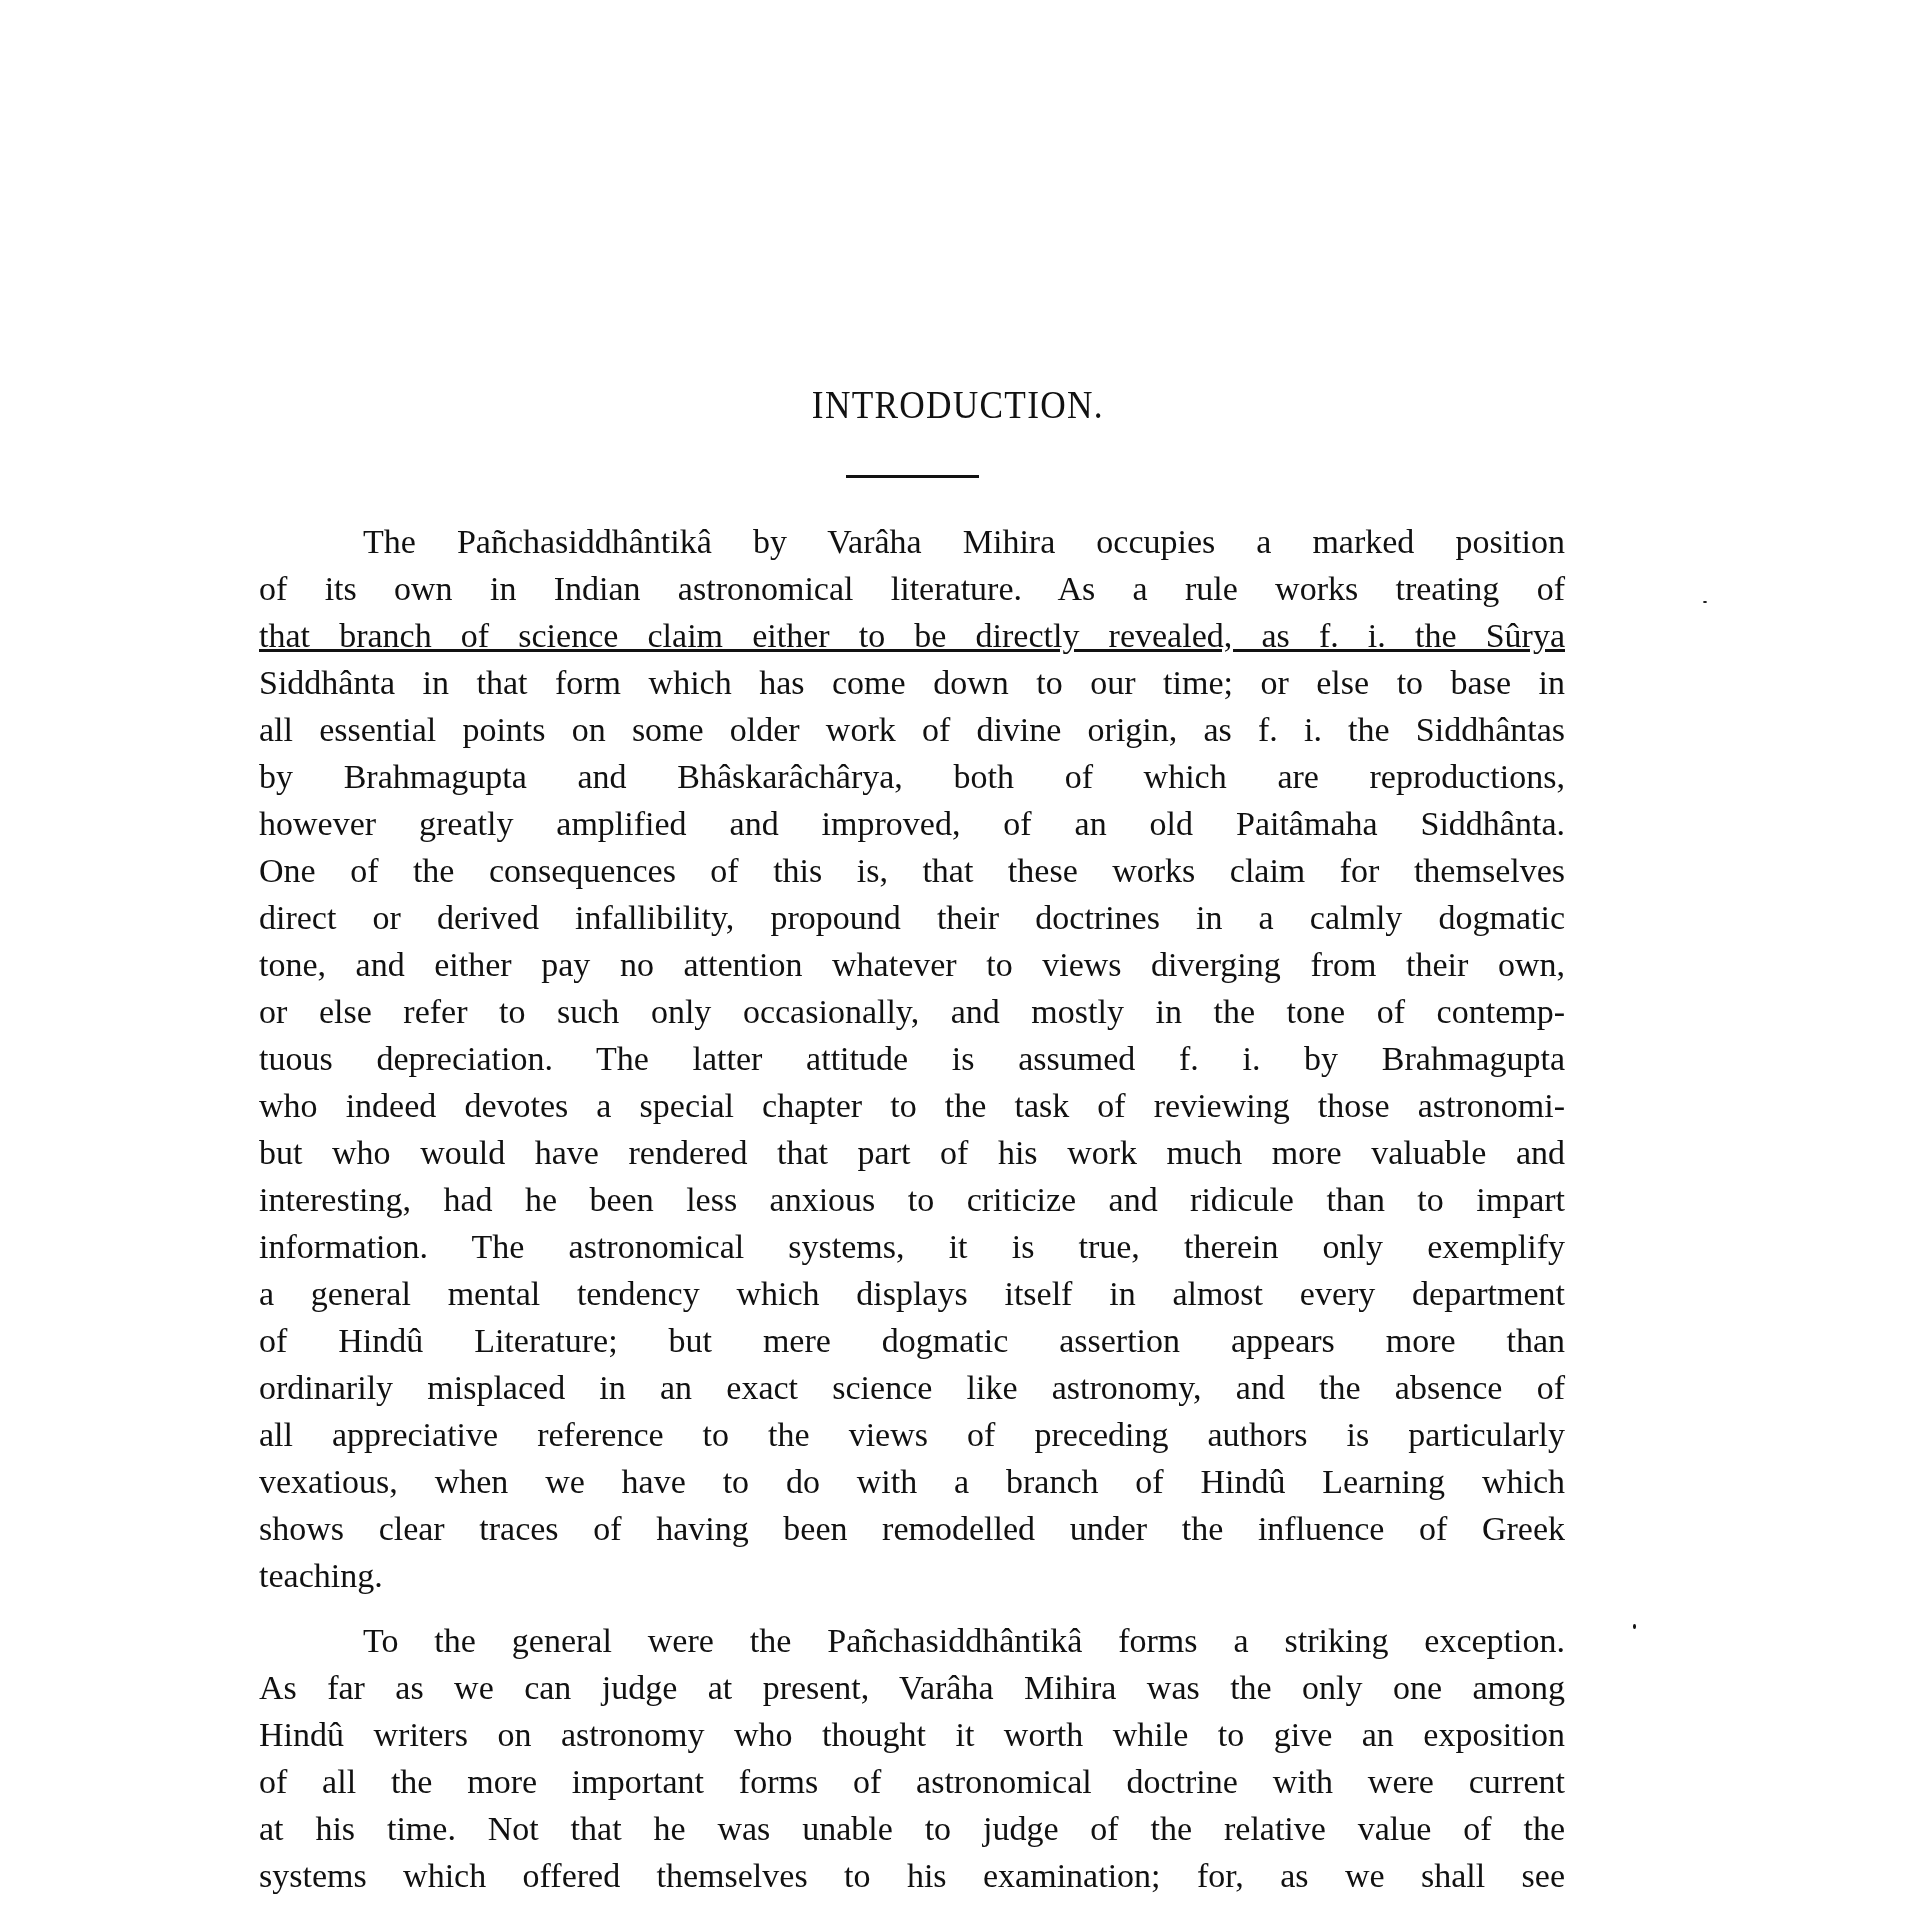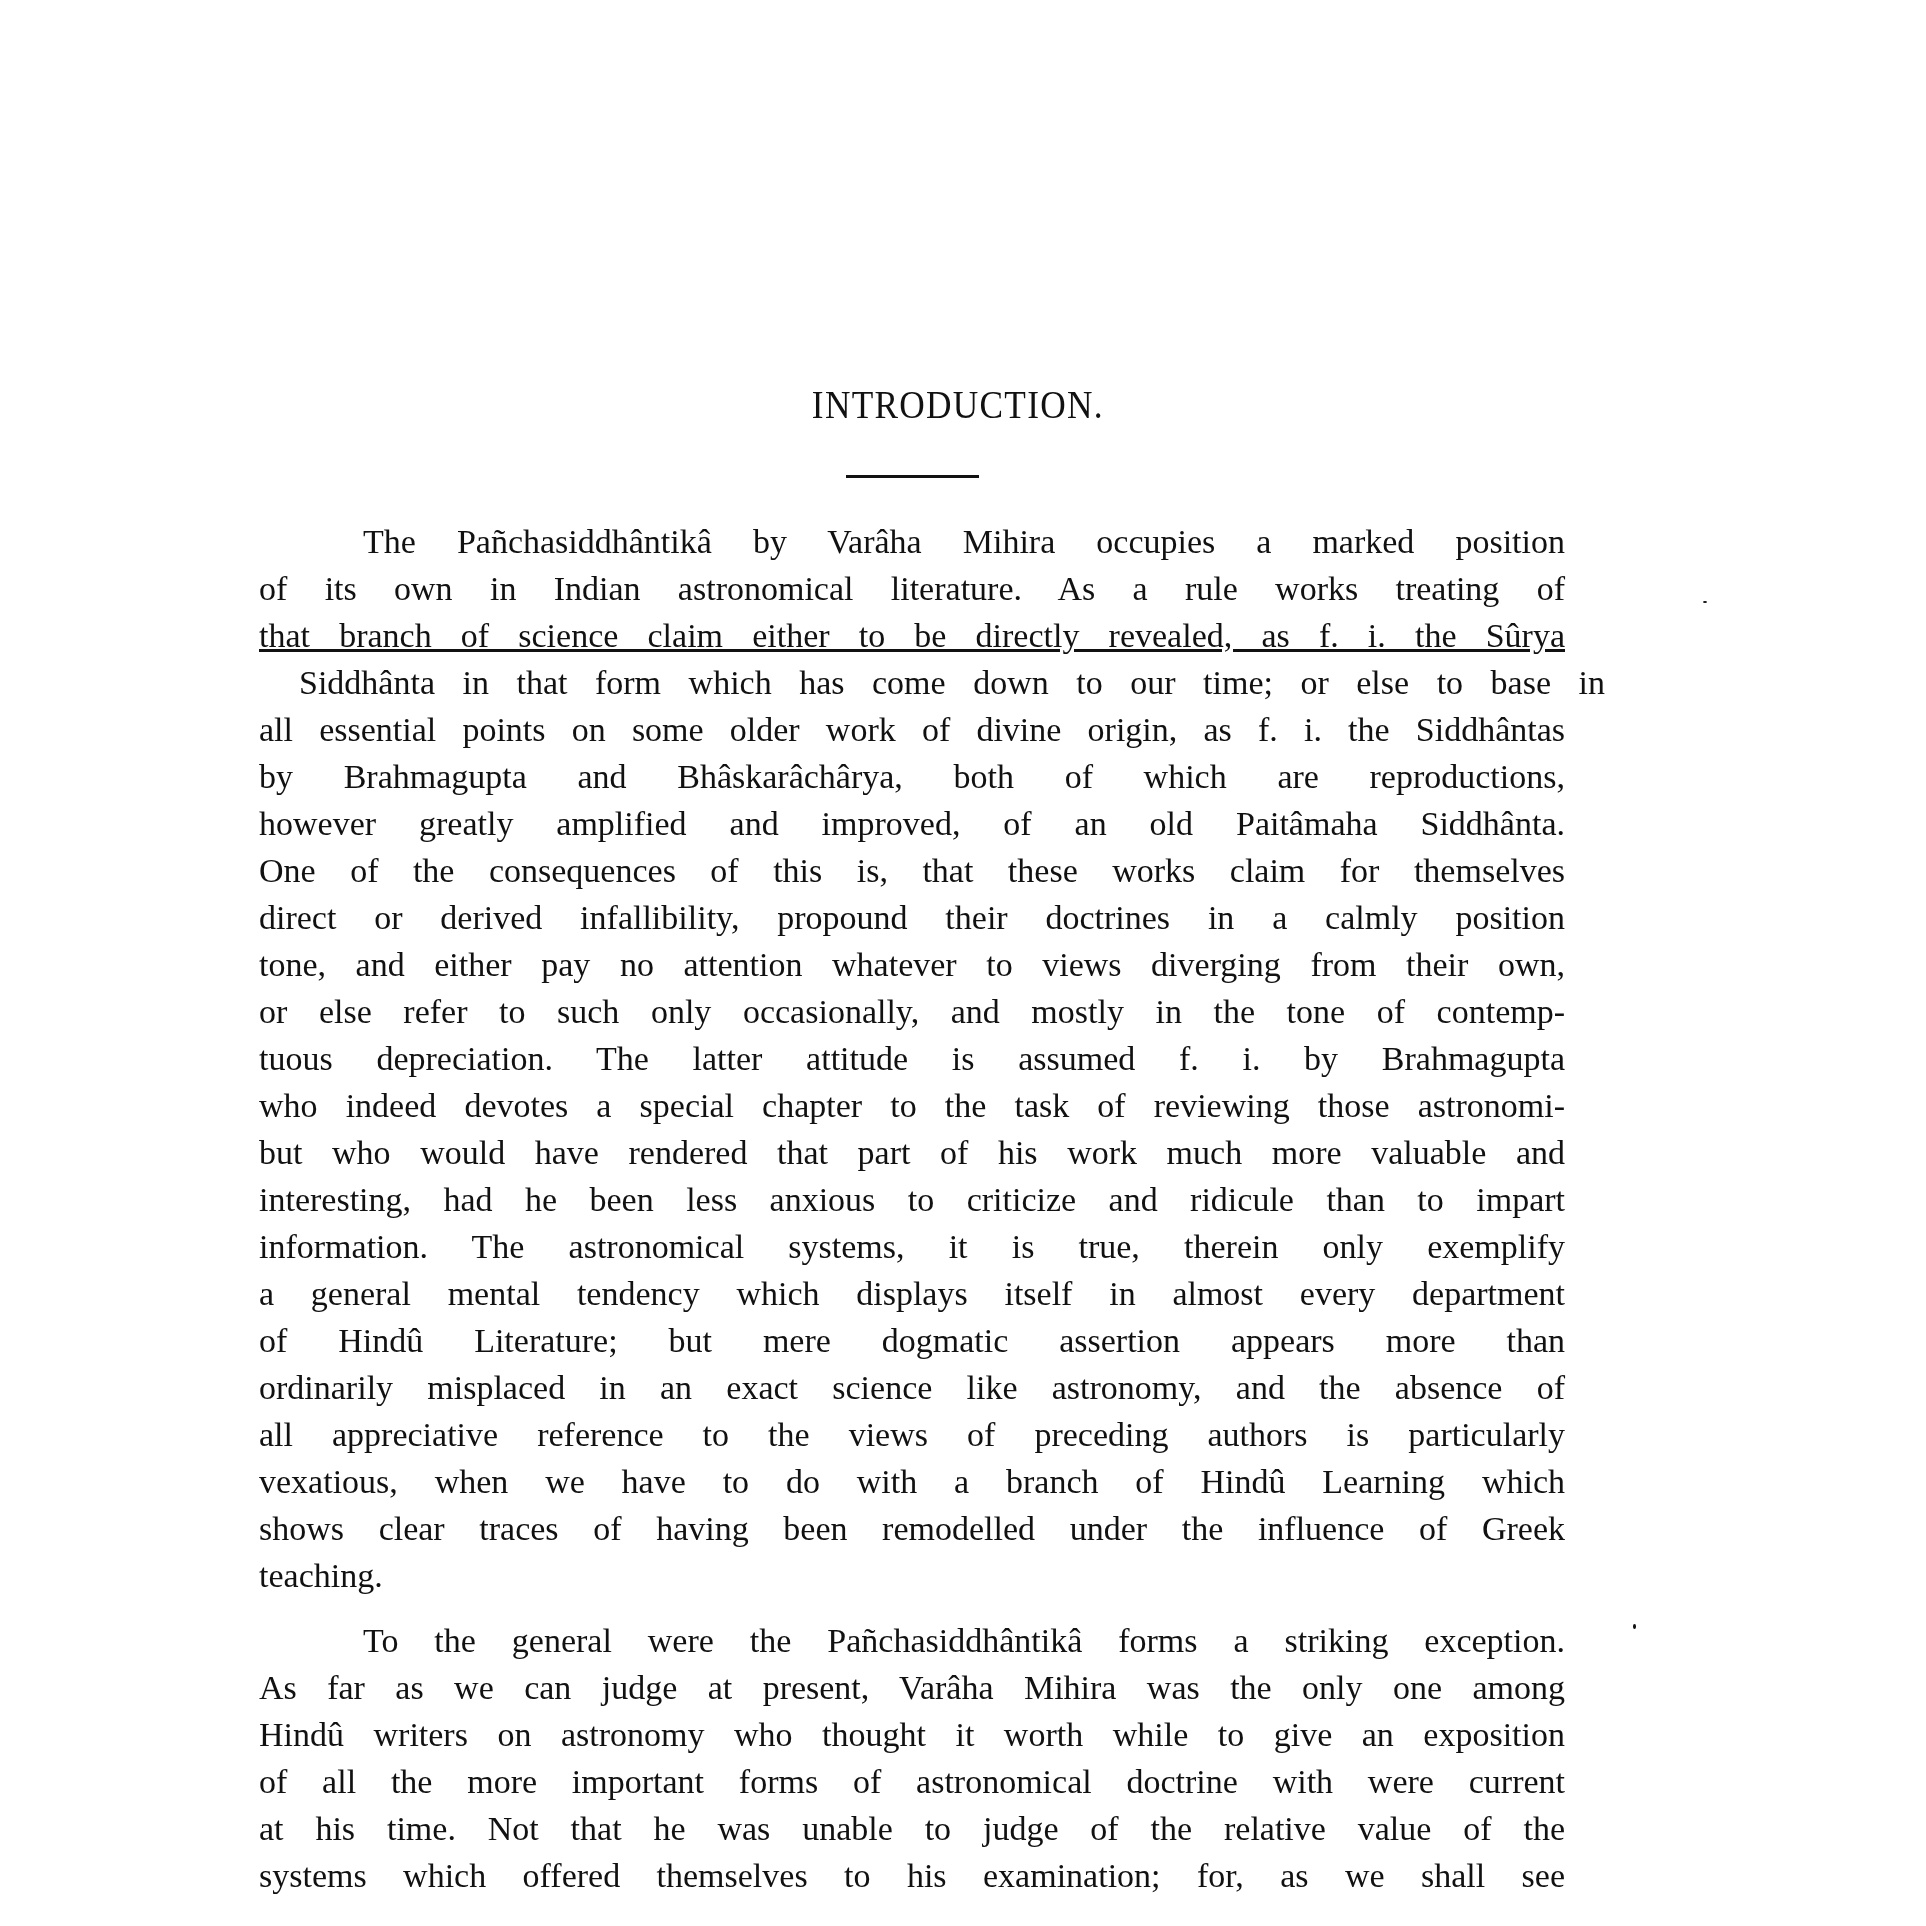--- a/index.html
+++ b/index.html
@@ -30,26 +30,26 @@
 
 <div class="page">
   <div class="heading">INTRODUCTION.</div>
   <div class="rule"></div>
 
   <div class="body">
     <div class="paragraph" id="p0">
         <span class="line indent" style="display: block; width: 1306px; box-sizing: border-box;">The Pañchasiddhântikâ by Varâha Mihira occupies a marked position</span>
         <span class="line" style="display: block; width: 1306px; box-sizing: border-box;">of its own in Indian astronomical literature.  As a rule works treating of</span>
         <span class="line" style="display: block; width: 1306px; box-sizing: border-box; text-decoration: underline;">that branch of science claim either to be directly revealed, as f. i. the Sûrya</span>
-        <span class="line" style="display: block; width: 1306px; box-sizing: border-box; margin-left: 40px;">Siddhânta in that form which has come down to our time; or else to base in</span>
+        <span class="line" style="display: block; width: 1306px; box-sizing: border-box;">Siddhânta in that form which has come down to our time; or else to base in</span>
         <span class="line" style="display: block; width: 1306px; box-sizing: border-box;">all essential points on some older work of divine origin, as f. i. the Siddhântas</span>
         <span class="line" style="display: block; width: 1306px; box-sizing: border-box;">by Brahmagupta and Bhâskarâchârya, both of which are reproductions,</span>
         <span class="line" style="display: block; width: 1306px; box-sizing: border-box;">however greatly amplified and improved, of an old Paitâmaha Siddhânta.</span>
         <span class="line" style="display: block; width: 1306px; box-sizing: border-box;">One of the consequences of this is, that these works claim for themselves</span>
-        <span class="line" style="display: block; width: 1306px; box-sizing: border-box;">direct or derived infallibility, propound their doctrines in a calmly position</span>
+        <span class="line" style="display: block; width: 1306px; box-sizing: border-box;">direct or derived infallibility, propound their doctrines in a calmly dogmatic</span>
         <span class="line" style="display: block; width: 1306px; box-sizing: border-box;">tone, and either pay no attention whatever to views diverging from their own,</span>
         <span class="line" style="display: block; width: 1306px; box-sizing: border-box;">or else refer to such only occasionally, and mostly in the tone of contemp-</span>
         <span class="line" style="display: block; width: 1306px; box-sizing: border-box;">tuous depreciation.  The latter attitude is assumed f. i. by Brahmagupta</span>
         <span class="line" style="display: block; width: 1306px; box-sizing: border-box;">who indeed devotes a special chapter to the task of reviewing those astronomi-</span>
         <span class="line" style="display: block; width: 1306px; box-sizing: border-box;">but who would have rendered that part of his work much more valuable and</span>
         <span class="line" style="display: block; width: 1306px; box-sizing: border-box;">interesting, had he been less anxious to criticize and ridicule than to impart</span>
         <span class="line" style="display: block; width: 1306px; box-sizing: border-box;">information.  The astronomical systems, it is true, therein only exemplify</span>
         <span class="line" style="display: block; width: 1306px; box-sizing: border-box;">a general mental tendency which displays itself in almost every department</span>
         <span class="line" style="display: block; width: 1306px; box-sizing: border-box;">of Hindû Literature; but mere dogmatic assertion appears more than</span>
         <span class="line" style="display: block; width: 1306px; box-sizing: border-box;">ordinarily misplaced in an exact science like astronomy, and the absence of</span>

